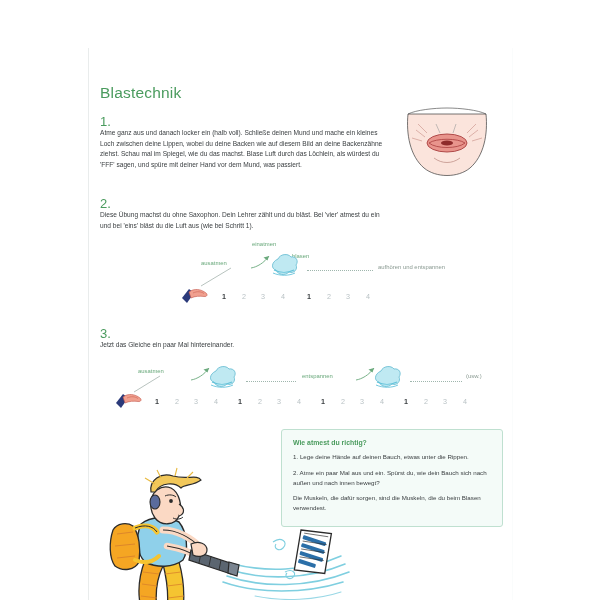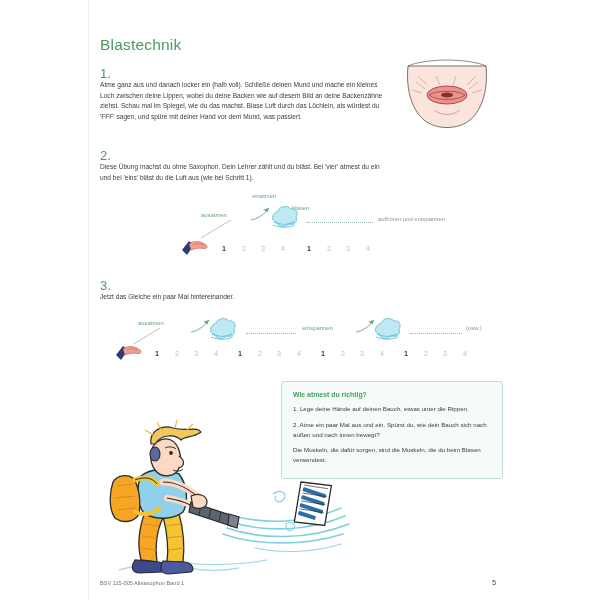--- a/index.html
+++ b/index.html
@@ -7,20 +7,21 @@
     margin: 0; padding: 0;
     width: 600px; height: 600px;
     background: #ffffff;
     font-family: "Liberation Sans", sans-serif;
     overflow: hidden;
   }
   #page {
     position: relative;
     width: 600px; height: 448px;
     background: #ffffff;
+    margin-top: 48px;
   }
   
   .fold-line {
     position: absolute;
     left: 88px; top: 0; width: 1px; height: 600px;
     background: #e9ecec;
   }
   .fold-line2 {
     position: absolute;
     left: 512px; top: 0; width: 1px; height: 600px;

